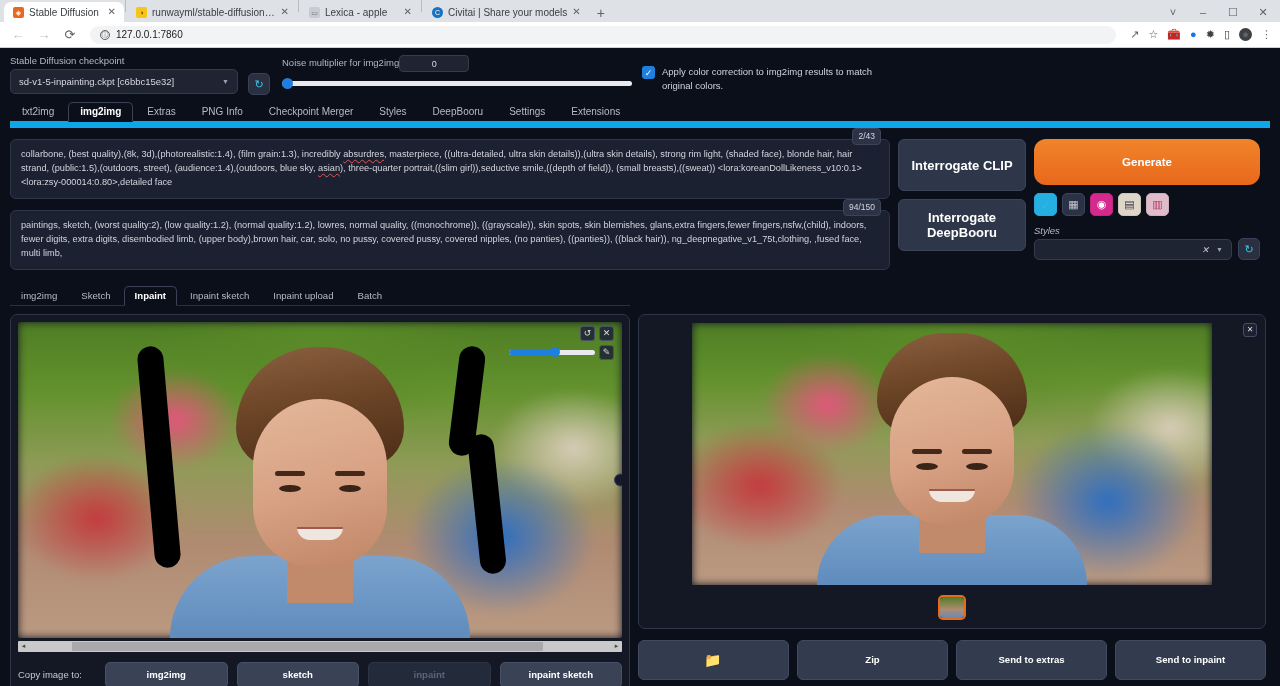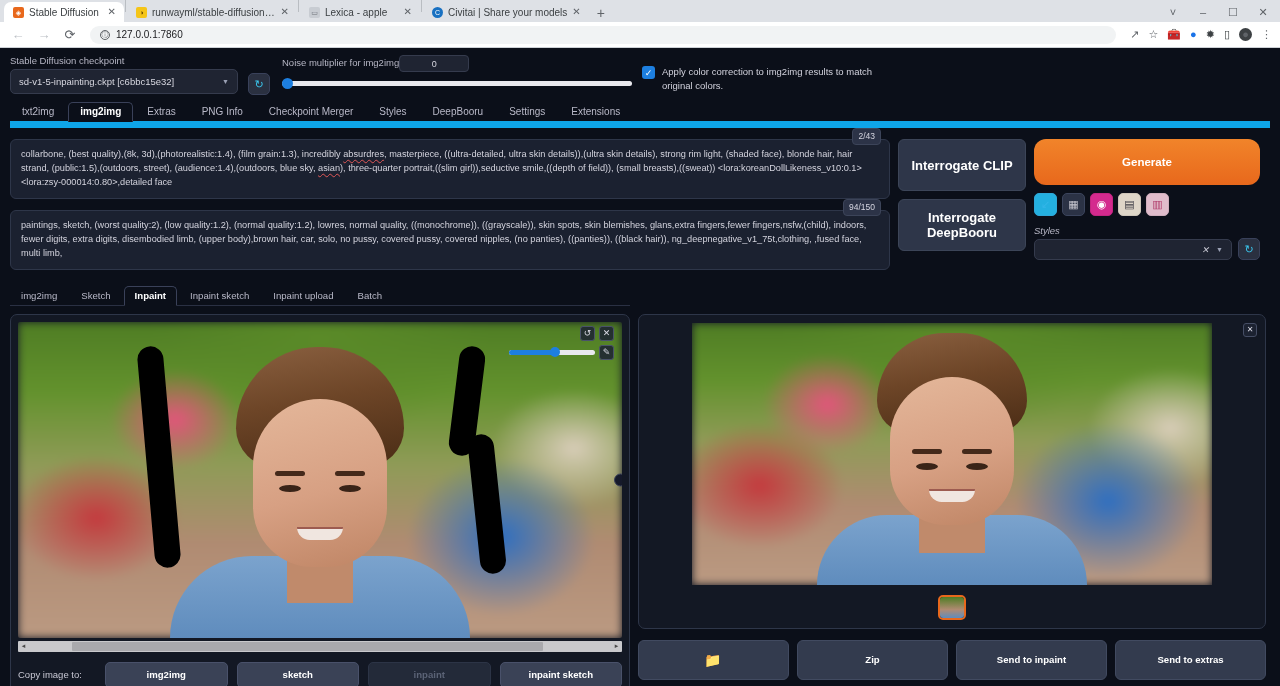--- a/index.html
+++ b/index.html
@@ -582,19 +582,19 @@
         <div class="thumbrow">
           <div class="thumb-item">
             <div class="mini" style="background:linear-gradient(180deg,#4f7d24 0%,#b08b72 60%,#5f8cbd 100%);transform:none"></div>
           </div>
         </div>
       </div>
 
       <div class="actionrow">
         <div class="actbtn folder">📁</div>
         <div class="actbtn">Zip</div>
+        <div class="actbtn">Send to extras</div>
         <div class="actbtn">Send to inpaint</div>
-        <div class="actbtn">Send to extras</div>
       </div>
 
     </div>
   </div>
 </div>
 
 </body></html>

